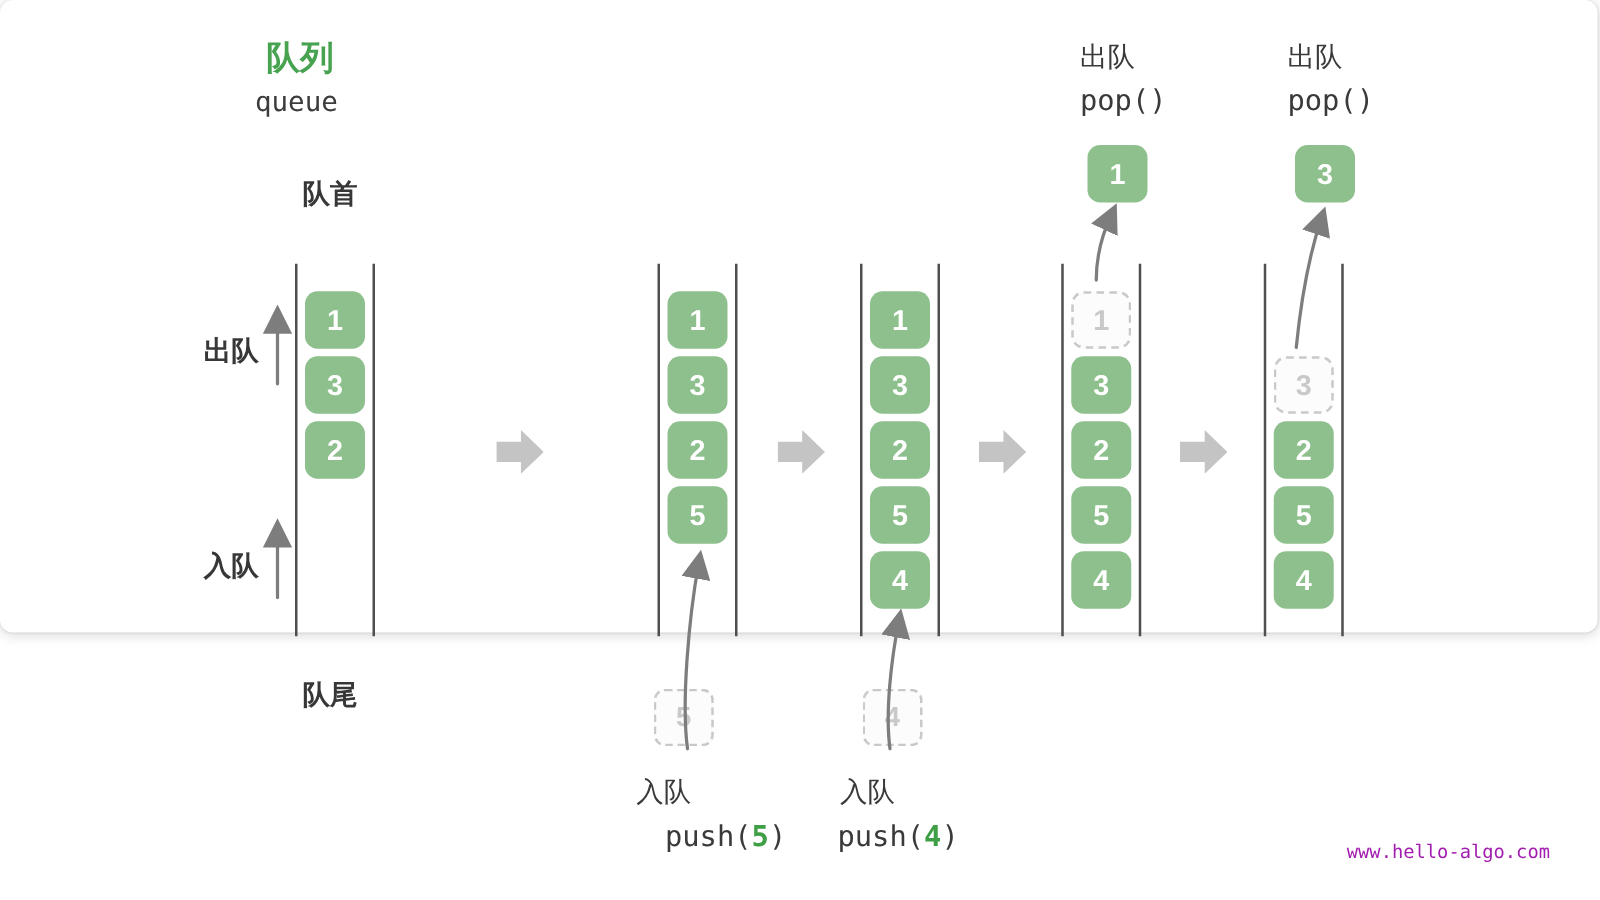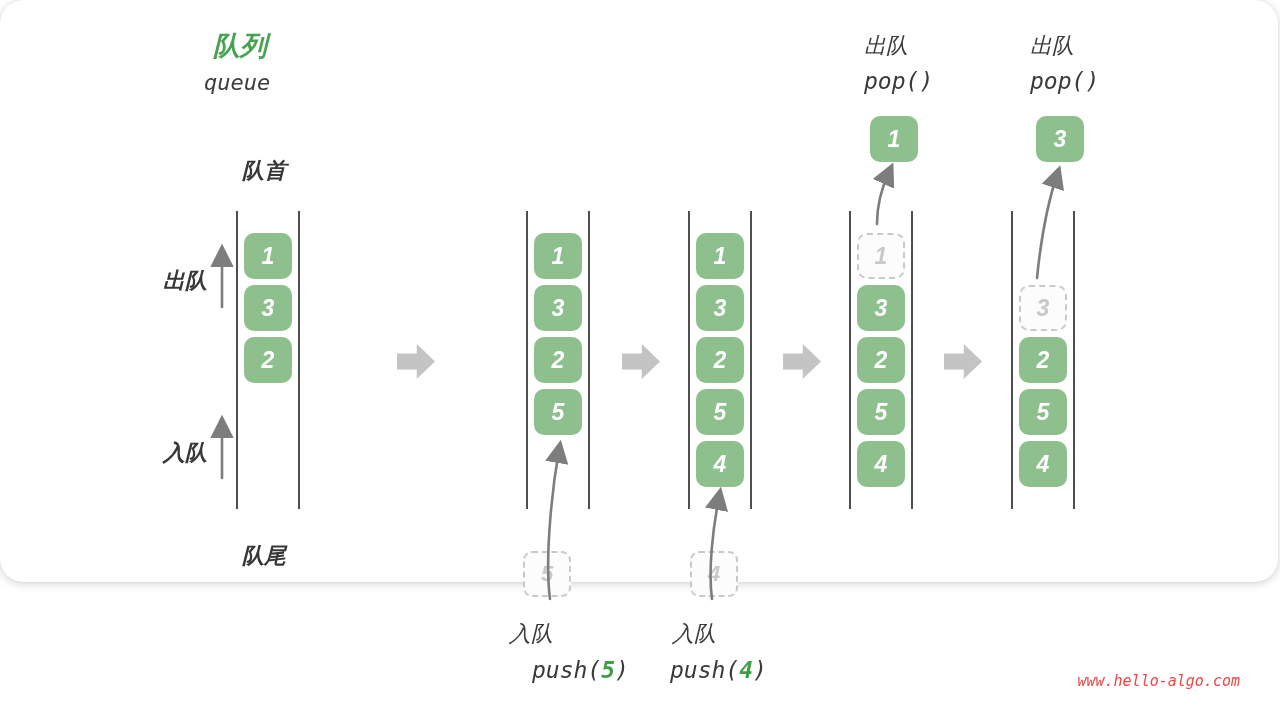--- a/index.html
+++ b/index.html
@@ -1,28 +1,28 @@
 <!DOCTYPE html>
 <html><head>
 <meta charset="utf-8">
 <style>
   html,body{margin:0;padding:0;background:#ffffff;width:1280px;height:720px;overflow:hidden;}
   .card{
-    position:absolute;left:0;top:0;width:1278px;height:582px;
-    background:#ffffff;border-radius:23px;
+    position:absolute;left:0;top:0;width:1278px;height:506px;
+    background:#ffffff;border-radius:10px;
     box-shadow:0 2px 10px rgba(0,0,0,0.16), 0 0 2px rgba(0,0,0,0.10);
-    font-family:"Liberation Sans",sans-serif;color:#3a3a3a;font-style:italic;
+    font-family:"Liberation Sans",sans-serif;color:#3a3a3a;
   }
   .abs{position:absolute;}
   .zh{font-family:"Liberation Sans",sans-serif;}
   .mono{font-family:"DejaVu Sans Mono",monospace;}
   .title-zh{left:213px;top:28px;font-size:27px;font-weight:bold;color:#48a351;}
   .title-en{left:204px;top:70px;font-size:22px;color:#3c3c3c;}
   .lbl{font-size:22px;font-weight:bold;color:#373737;}
-  .lbl-front{left:242px;top:156px;}
+  .lbl-front{left:242px;top:140px;}
   .lbl-rear{left:242px;top:541px;}
   .lbl-deq{left:163px;top:266px;}
   .lbl-enq{left:163px;top:438px;}
   .col{
     position:absolute;top:211px;width:64px;height:298px;
     border-left:2px solid #4f4f4f;border-right:2px solid #4f4f4f;
     box-sizing:border-box;
   }
   .cell{
     position:absolute;left:6px;width:48px;height:46px;
@@ -50,21 +50,21 @@
   .opcode{font-size:23px;color:#3a3a3a;}
   .oparg{color:#3f9f46;font-weight:bold;}
   .blockarrow{
     position:absolute;width:38px;height:35px;background:#c4c4c4;
     clip-path:polygon(0 27%,52% 27%,52% 0,100% 50%,52% 100%,52% 73%,0 73%);
   }
   .ba1{left:397px;top:344px;}
   .ba2{left:622px;top:344px;}
   .ba3{left:783px;top:344px;}
   .ba4{left:944px;top:344px;}
-  .watermark{right:38px;top:672px;font-size:15px;color:#ef4444;}
+  .watermark{right:38px;top:672px;font-size:15px;color:#a21caf;}
   svg.overlay{position:absolute;left:0;top:0;width:1280px;height:720px;pointer-events:none;}
 </style>
 </head>
 <body>
 
 <div class="card">
 
   <div class="abs title-zh zh">队列</div>
   <div class="abs title-en mono">queue</div>
 

